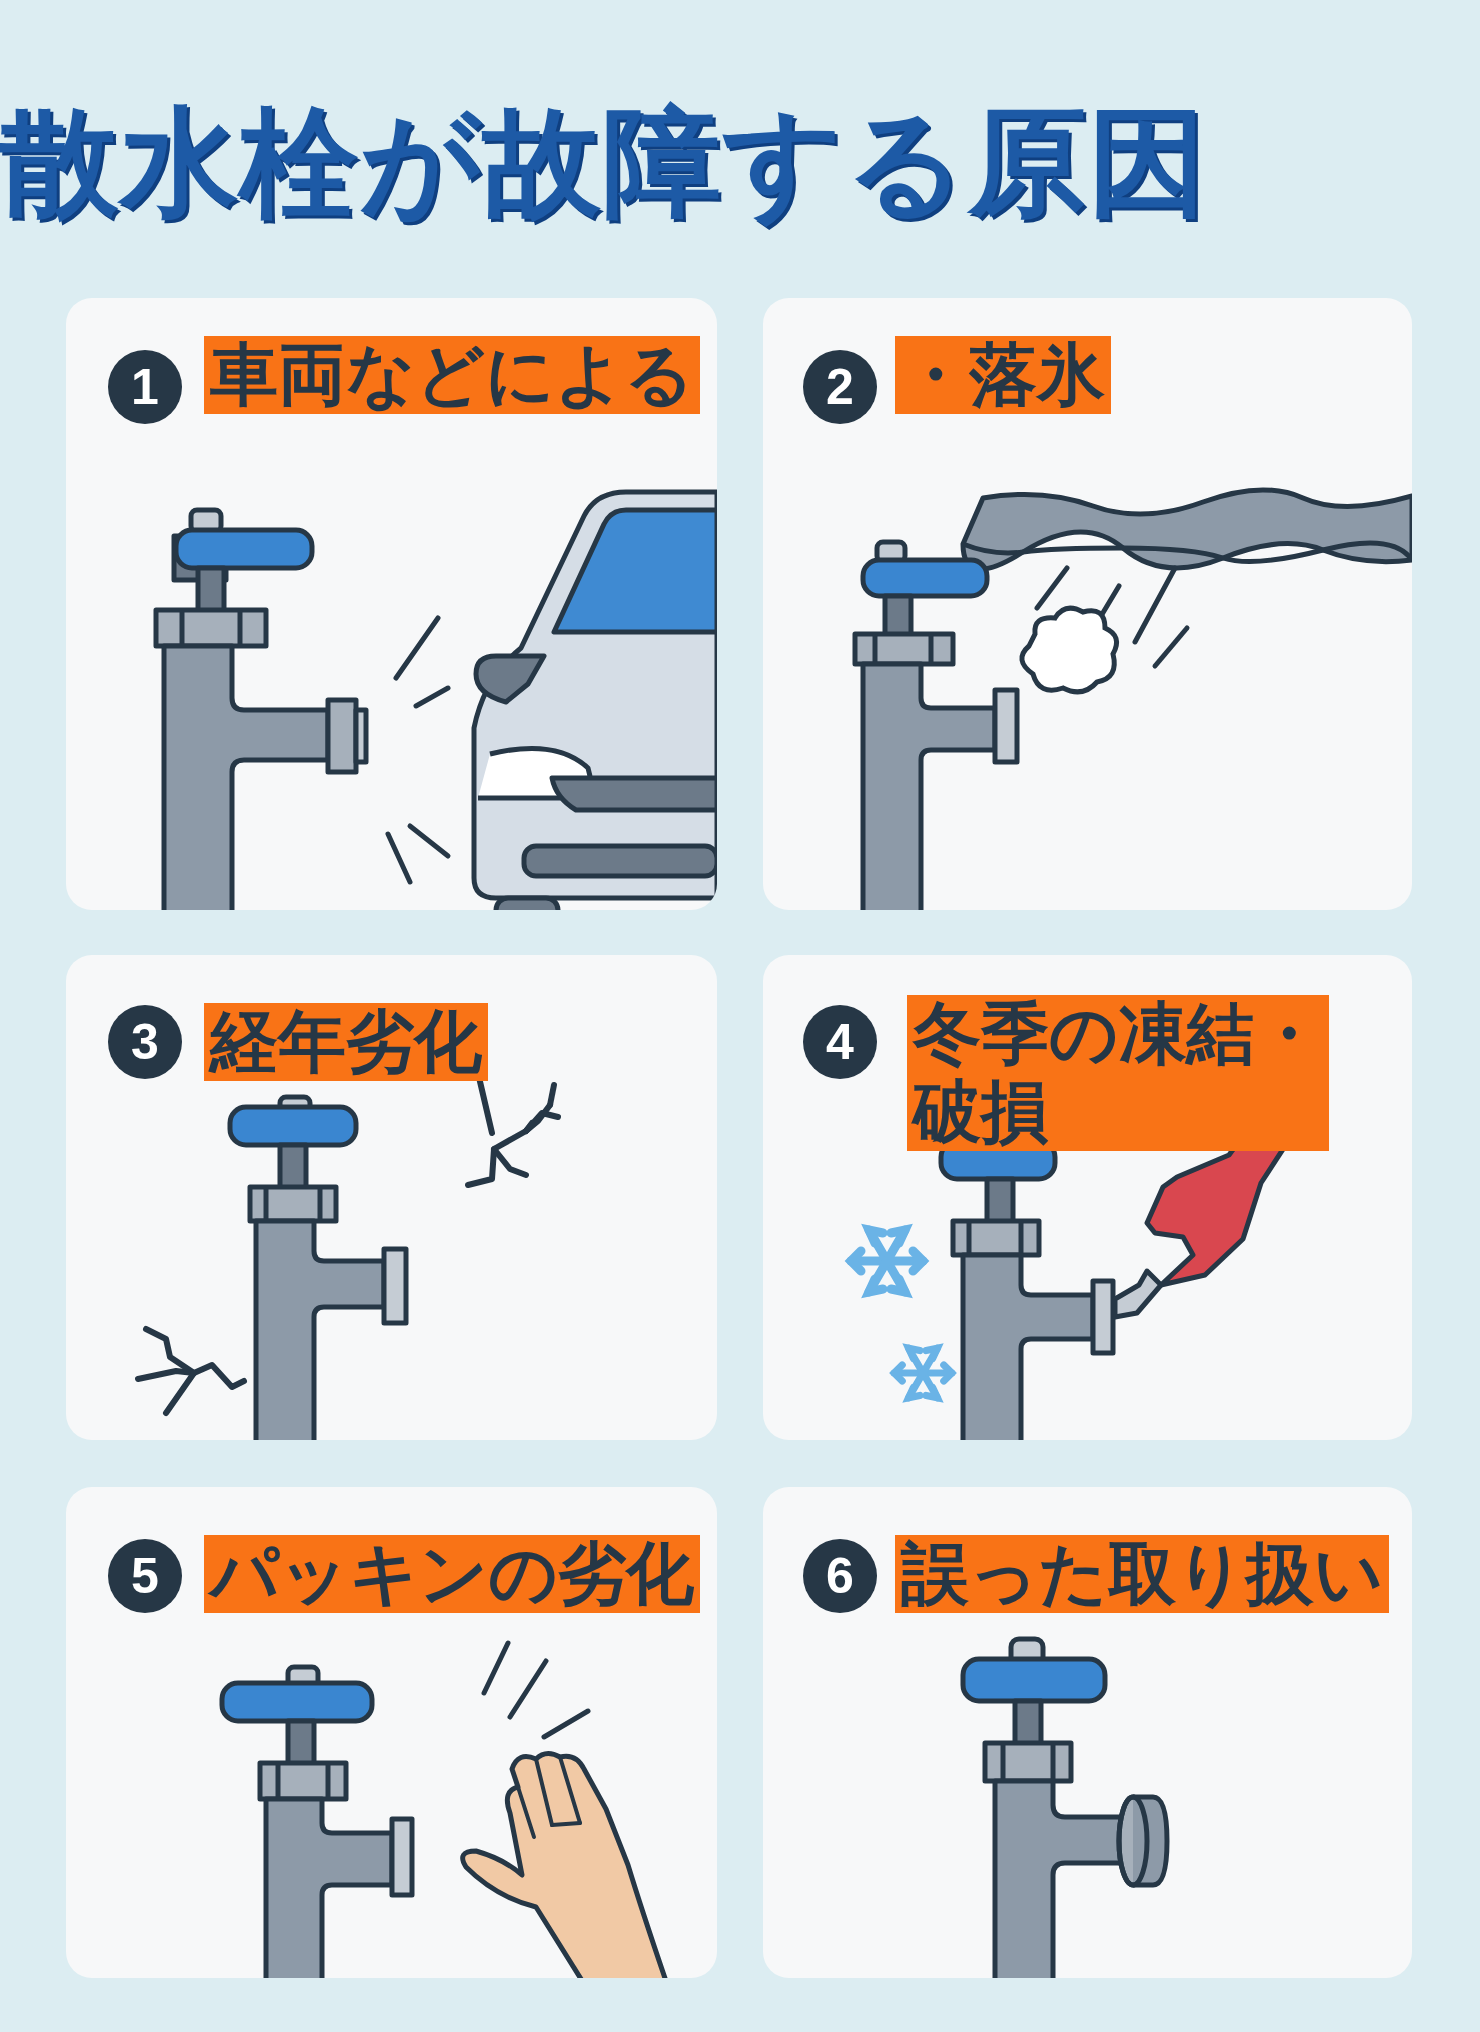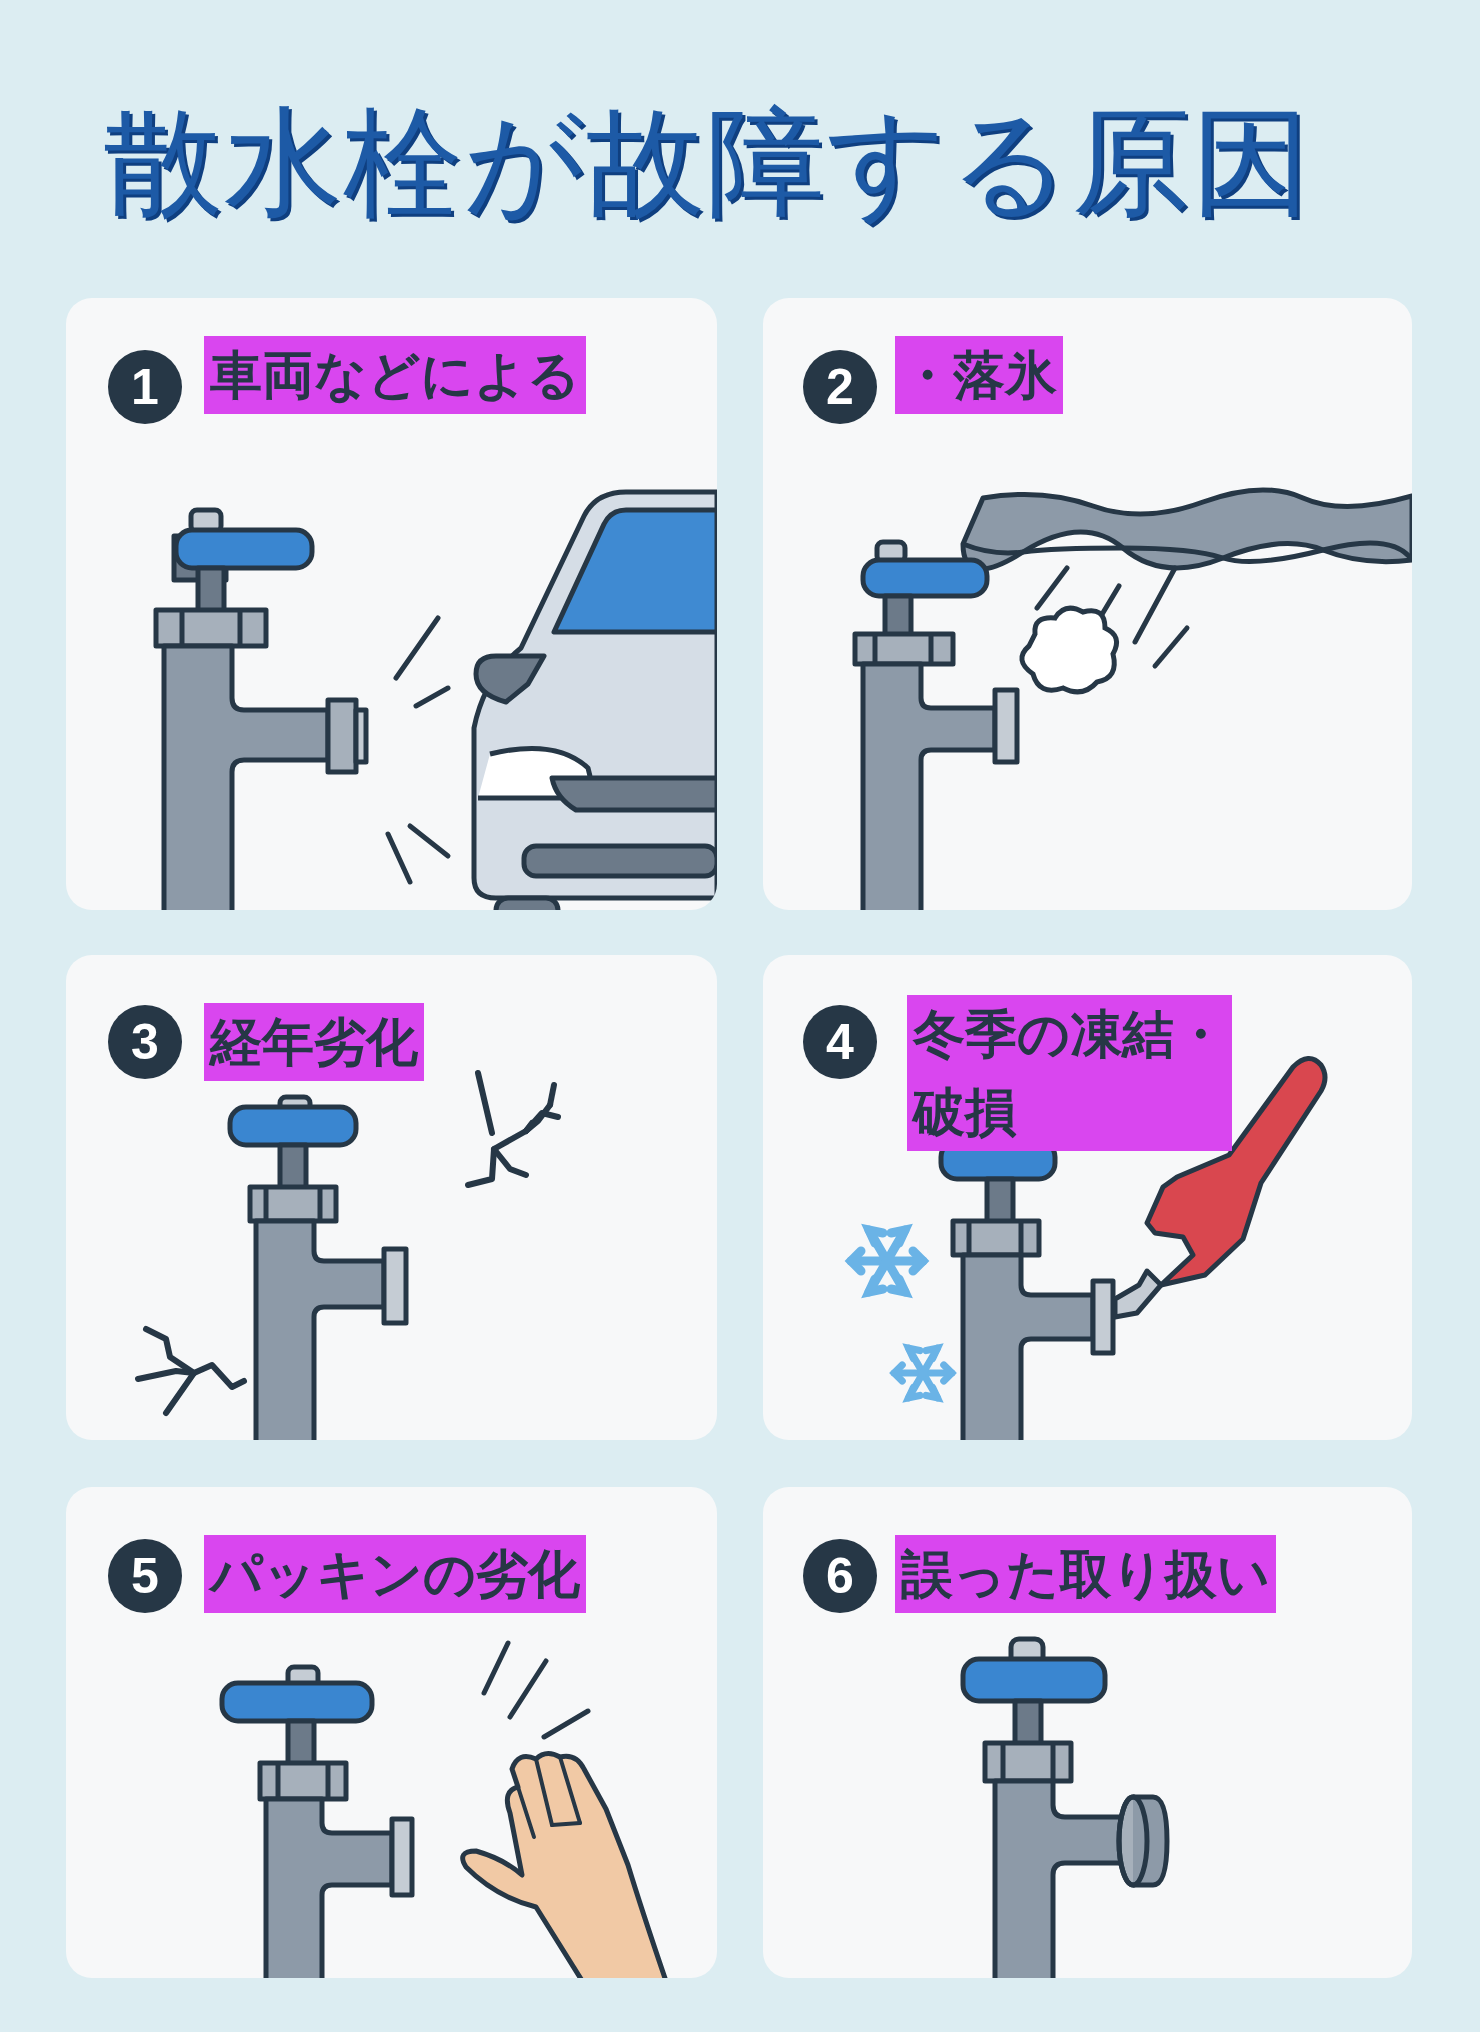--- a/index.html
+++ b/index.html
@@ -4,41 +4,41 @@
 <style>
   html, body { margin: 0; padding: 0; }
   body {
     width: 1480px; height: 2032px; overflow: hidden;
     background: #dcedf2;
     font-family: "DejaVu Sans", "Liberation Sans", sans-serif;
     position: relative;
   }
   .title {
     position: absolute; left: 0; top: 92px; width: 1312px;
-    text-align: right;
-    font-size: 118px; font-weight: normal; letter-spacing: 2px;
+    text-align: left;
+    font-size: 118px; font-weight: bold; letter-spacing: 2px;
     color: #1d5aa6;
     text-shadow: 3px 3px 0 #0f3f80;
     line-height: 140px;
     white-space: nowrap;
   }
   .card {
     position: absolute; background: #f7f8f9;
     border-radius: 26px; overflow: hidden;
   }
   .badge {
     position: absolute; width: 74px; height: 74px; border-radius: 50%;
     background: #263746; color: #ffffff;
     font-size: 50px; font-weight: bold; line-height: 74px; text-align: center;
     font-family: "Liberation Sans", sans-serif;
   }
   .heading {
     position: absolute; color: #263746; font-weight: bold;
-    font-size: 52px; line-height: 78px;
-    background: #d946ef;
+    font-size: 68px; line-height: 78px;
+    background: #f97316;
     padding: 0 6px;
   }
   .heading span { display: block; }
   svg.art { position: absolute; left: 0; top: 0; }
 </style>
 </head>
 <body>
 
 <div class="title">散水栓が故障する原因</div>
 

